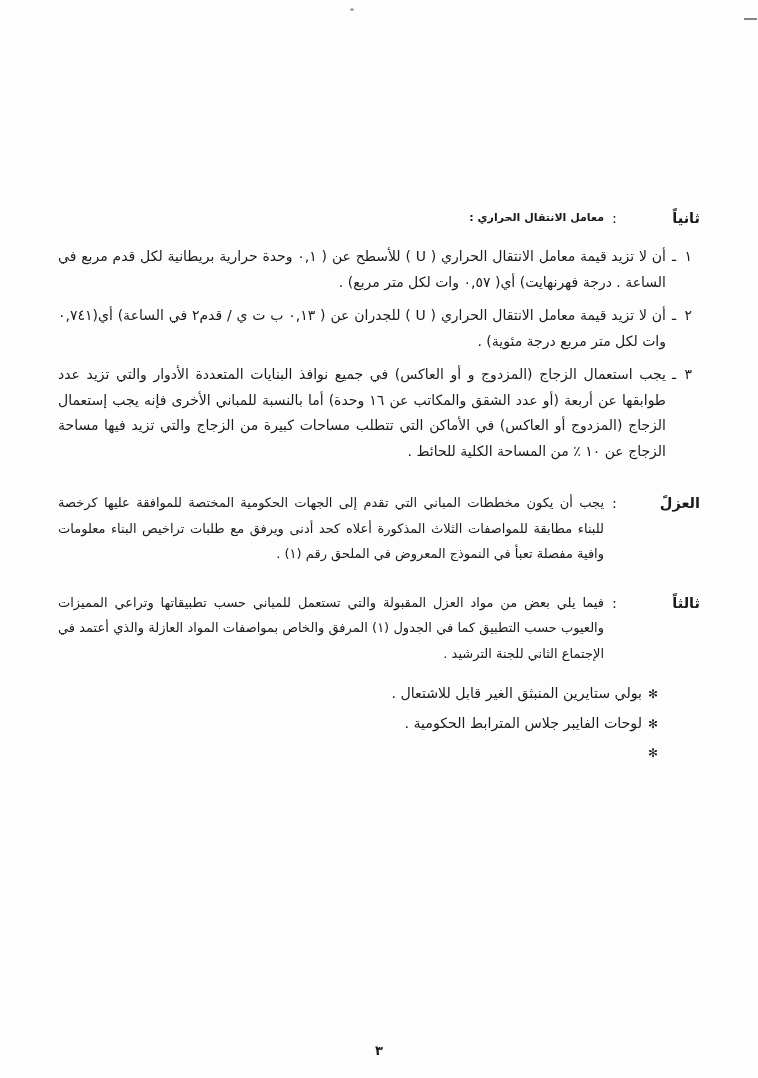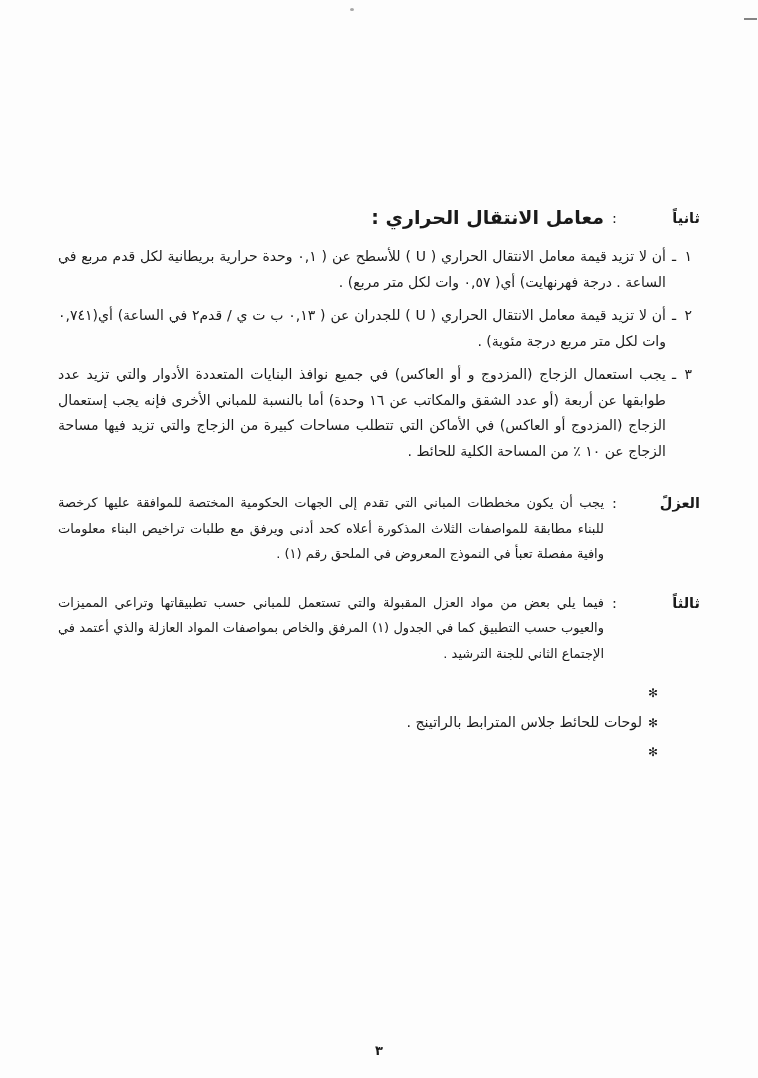--- a/index.html
+++ b/index.html
@@ -76,21 +76,21 @@
   }
   .sec-body {
     flex: 1 1 auto;
     font-size: 13px;
     line-height: 25.5px;
     text-align: justify;
     text-align-last: right;
   }
   .sec-body.heading-line {
     font-weight: 700;
-    font-size: 19px;
+    font-size: 11px;
   }
 
   
   .num-list {
     margin: 0;
     padding: 0;
     list-style: none;
   }
   .num-item {
     display: flex;
@@ -224,24 +224,25 @@
       <div class="sec-label">
         <span>ثالثاً</span>
         <span class="colon">:</span>
       </div>
       <div class="sec-body">فيما يلي بعض من مواد العزل المقبولة والتي تستعمل للمباني حسب تطبيقاتها وتراعي المميزات والعيوب حسب التطبيق كما في الجدول (١) المرفق والخاص بمواصفات المواد العازلة والذي أعتمد في الإجتماع الثاني للجنة الترشيد .</div>
     </div>
 
     <ul class="bullets">
       <li class="bullet-item">
         <span class="star">✻</span>
+        <span class="btxt">بولي ستايرين المنبثق الغير قابل للاشتعال .</span>
       </li>
       <li class="bullet-item">
         <span class="star">✻</span>
-        <span class="btxt">لوحات للحائط جلاس المترابط بالراتينج .</span>
+        <span class="btxt">لوحات الفايبر جلاس المترابط الحكومية .</span>
       </li>
       <li class="bullet-item">
         <span class="star">✻</span>
       </li>
     </ul>
 
   </div>
 
   <div class="page-number">٣</div>
 

